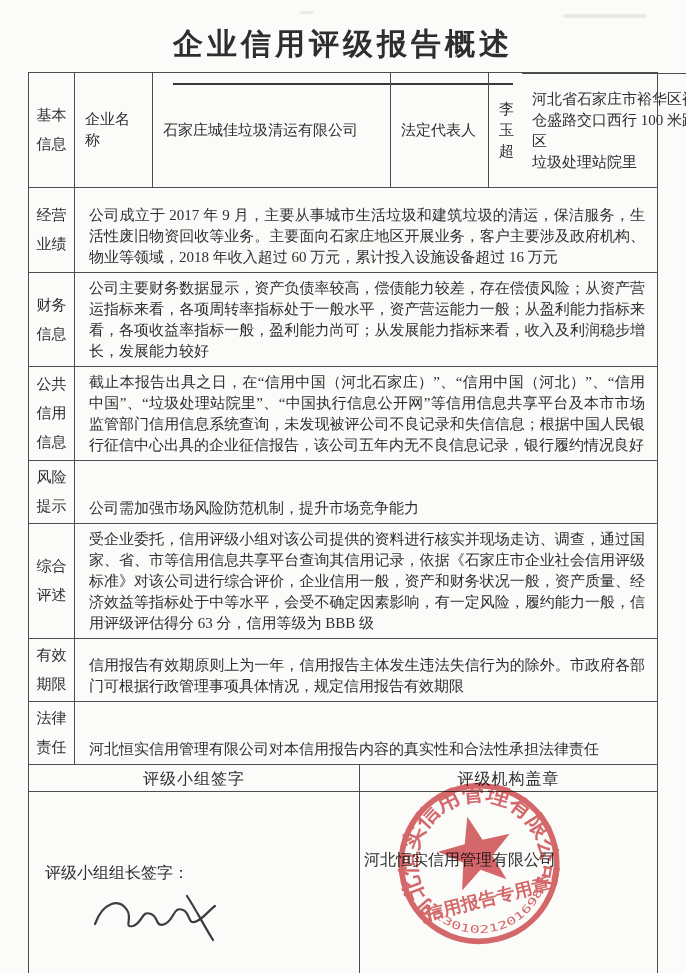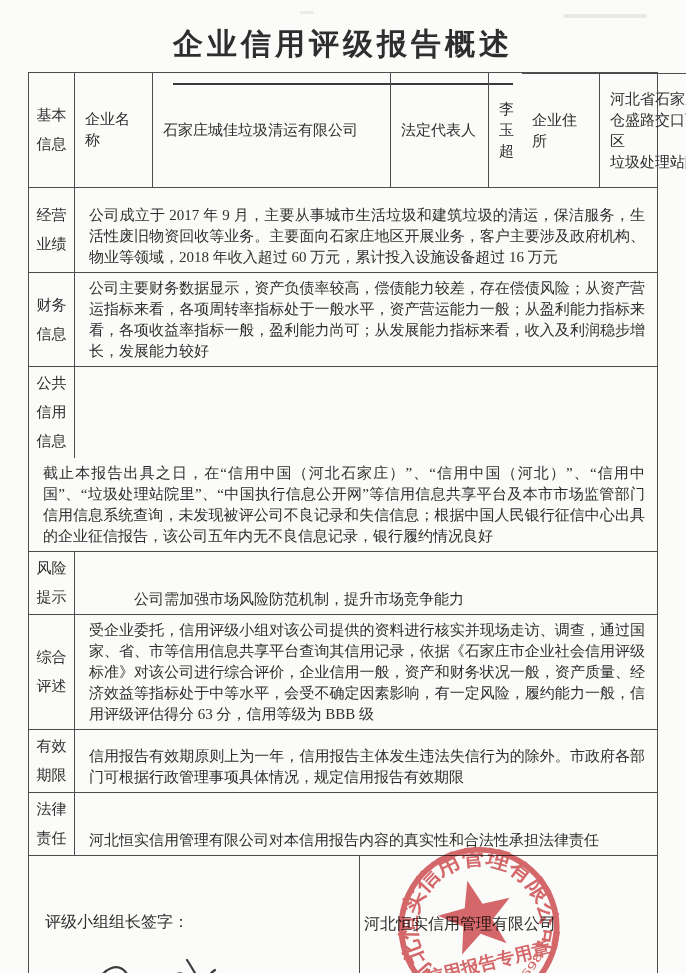--- a/index.html
+++ b/index.html
@@ -59,38 +59,38 @@
   .bcell{box-sizing:border-box;padding:4px 8px;display:flex;align-items:center;}
   .bcell.f {width:78px;min-width:78px;border-right:1px solid #4d4d4d;padding-left:10px;}
   .bcell.v {width:238px;min-width:238px;border-right:1px solid #4d4d4d;padding-left:10px;white-space:pre-line;}
   .bcell.f2{width:98px;min-width:98px;border-right:1px solid #4d4d4d;padding-left:10px;}
   .bcell.v2{flex:1;padding-left:10px;}
   .brow.r1{min-height:31px;}
   .brow.r2{min-height:69px;}
   .brow.r3{min-height:30px;}
   .sec-perf  {min-height:85px;}
   .sec-fin   {min-height:86px;}
-  .sec-public{min-height:86px;flex-direction:column;}
-  .sec-risk  {min-height:53px;gap:45px;}
+  .sec-public{min-height:86px;}
+  .sec-risk  {min-height:53px;}
   .sec-summ  {min-height:110px;}
   .sec-valid {min-height:54px;}
   .sec-legal {min-height:39px;}
   
   .sig-header{min-height:27px;}
   .sig-h{
     display:flex;align-items:center;justify-content:center;
     font-size:16px;letter-spacing:1px;
   }
   .sig-h.left{width:331px;min-width:331px;border-right:1px solid #4d4d4d;}
   .sig-h.right{flex:1;}
   .sig-body{min-height:199px;}
   .sig-cell{position:relative;}
   .sig-cell.left{width:331px;min-width:331px;border-right:1px solid #4d4d4d;}
   .sig-cell.right{flex:1;}
-  .leader-label{position:absolute;left:16px;top:55px;font-size:16px;}
+  .leader-label{position:absolute;left:16px;top:70px;font-size:16px;}
   .company-name{position:absolute;left:4px;top:57px;font-size:16px;white-space:nowrap;}
   .sig-squiggle{position:absolute;left:60px;top:98px;}
   .stamp-wrap{
     position:absolute;left:14px;top:-46px;
     width:210px;height:210px;
     mix-blend-mode:multiply;
     opacity:.9;
     pointer-events:none;
   }
 </style>
@@ -110,21 +110,20 @@
     <div class="cell label-cell">基本
 信息</div>
     <div class="basic-right">
       <div class="brow r1">
         <div class="bcell f">企业名称</div>
         <div class="bcell v">石家庄城佳垃圾清运有限公司</div>
         <div class="bcell f2">法定代表人</div>
         <div class="bcell v2">李玉超</div>
       </div>
       <div class="brow r2">
-        <div class="bcell f">企业住所</div>
         <div class="bcell v">河北省石家庄市裕华区裕翔街
 仓盛路交口西行 100 米路南裕华区
 垃圾处理站院里</div>
         <div class="bcell f2">注册资本</div>
         <div class="bcell v2">100 万人民币</div>
       </div>
       <div class="brow r3">
         <div class="bcell f">信用等级</div>
         <div class="bcell f2">报告编号</div>
       </div>
@@ -181,20 +180,24 @@
   </div>
 
   <div class="trow sec-legal">
     <div class="cell label-cell">法律
 责任</div>
     <div class="cell content-cell">
         <span>河北恒实信用管理有限公司对本信用报告内容的真实性和合法性承担法律责任</span>
       </div>
   </div>
 
+  <div class="trow sig-header">
+    <div class="cell sig-h left">评级小组签字</div>
+    <div class="cell sig-h right">评级机构盖章</div>
+  </div>
 
   <div class="trow sig-body">
     <div class="cell sig-cell left">
       <div class="leader-label">评级小组组长签字：</div>
       <svg class="sig-squiggle" width="150" height="58" viewBox="0 0 150 58">
         <g fill="none" stroke="#3c3c3c" stroke-width="2.2" stroke-linecap="round">
           <path d="M6,34 C14,12 30,8 38,20 C44,29 34,38 44,36 C54,33 52,20 62,24 C70,27 66,38 76,34 C86,29 84,16 94,20 C102,23 98,36 108,31 C116,27 120,20 126,16"></path>
           <path d="M98,6 C106,18 114,34 124,50"></path>
         </g>
       </svg>

